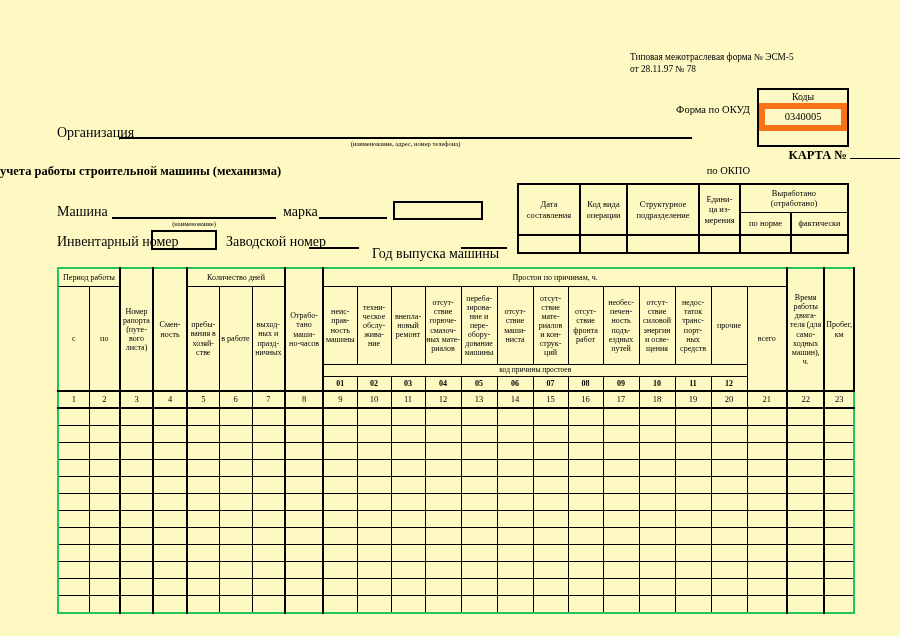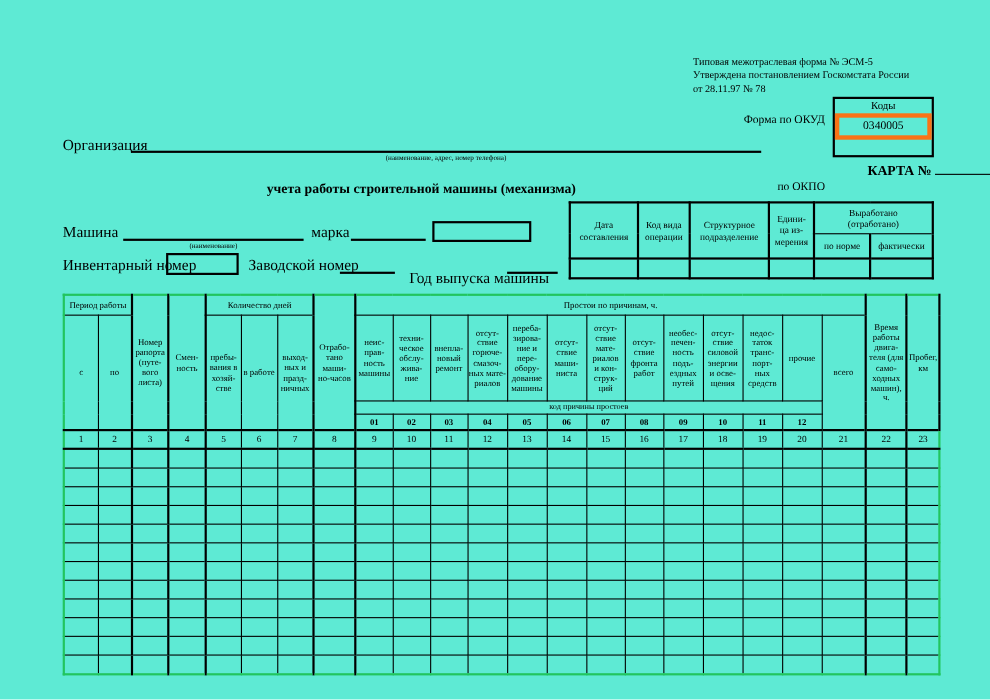--- a/index.html
+++ b/index.html
@@ -1,41 +1,41 @@
 <!DOCTYPE html>
 <html><head>
 <meta charset="utf-8">
 <style>
   html,body{margin:0;padding:0;background:#fff;}
-  .canvas{position:relative;width:900px;height:636px;background:#5eead4;overflow:hidden;
+  .canvas{position:relative;width:900px;height:636px;background:#fef9c3;overflow:hidden;
           font-family:"Liberation Serif",serif;color:#000;}
   .abs{position:absolute;}
   .lbl{font-size:14px;white-space:nowrap;}
   .small-hint{font-size:6.5px;text-align:center;}
 
   
   .form-info{left:630px;top:51px;font-size:9.3px;line-height:1.32;white-space:nowrap;}
 
   
   .codes-box{left:757px;top:88px;width:88px;border:2px solid #000;font-size:9.8px;text-align:center;}
   .codes-box .c-head{height:13px;line-height:13px;}
-  .codes-box .c-val{height:16px;line-height:16px;border:4px solid #f97316;font-size:10.5px;}
+  .codes-box .c-val{height:16px;line-height:16px;border:6px solid #f97316;font-size:10.5px;}
   .codes-box .c-okpo{height:14px;}
   .okud-lbl{right:150px;top:104px;font-size:10.5px;}
   .okpo-lbl{right:150px;top:121px;font-size:10.5px;margin-top:44px;}
 
   
   .org-lbl{left:57px;top:125px;}
   .org-line{left:119px;top:122px;width:573px;height:15px;border-bottom:2px solid #000;}
   .org-hint{left:119px;top:140px;width:573px;}
 
   
   .title1{left:0;top:148px;width:900px;text-align:right;font-weight:bold;font-size:12.5px;}
   .title1 .no-line{display:inline-block;width:50px;border-bottom:1.5px solid #000;vertical-align:baseline;}
-  .title2{left:0;top:164px;width:766px;text-align:center;font-weight:bold;font-size:12.5px;}
+  .title2{left:0;top:164px;width:766px;text-align:left;font-weight:bold;font-size:12.5px;}
 
   
   .machine-lbl{left:57px;top:204px;}
   .machine-line{left:112px;top:201px;width:164px;height:16px;border-bottom:2px solid #000;}
   .machine-hint{left:112px;top:220px;width:164px;}
   .brand-lbl{left:283px;top:204px;}
   .brand-line{left:319px;top:201px;width:68px;height:16px;border-bottom:2px solid #000;}
   .brand-box{left:393px;top:201px;width:86px;height:15px;border:2px solid #000;}
   .inv-lbl{left:57px;top:234px;}
   .inv-box{left:151px;top:230px;width:62px;height:16px;border:2px solid #000;}
@@ -70,21 +70,20 @@
   .body td:nth-child(2),.body td:nth-child(3),.body td:nth-child(4),.body td:nth-child(7),
   .body td:nth-child(8),.body td:nth-child(21),.body td:nth-child(22){border-right-width:2px;}
 </style>
 </head>
 <body>
 
 <div class="canvas">
 
   <div class="abs form-info">
     <div>Типовая межотраслевая форма № ЭСМ-5</div>
-    <div>Утверждена постановлением  Госкомстата России</div>
     <div>от 28.11.97  № 78</div>
   </div>
 
   <div class="abs codes-box">
     <div class="c-head">Коды</div>
     <div class="c-val">0340005</div>
     <div class="c-okpo"></div>
   </div>
   <div class="abs okud-lbl lbl">Форма по ОКУД</div>
   <div class="abs okpo-lbl lbl">по ОКПО</div>

